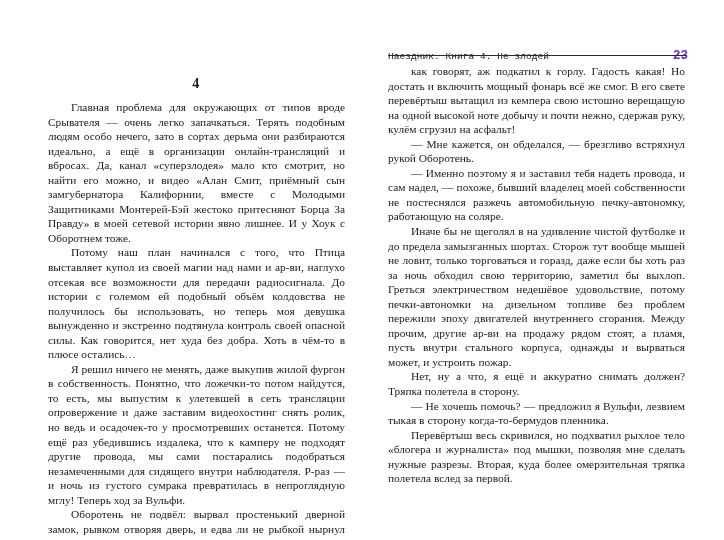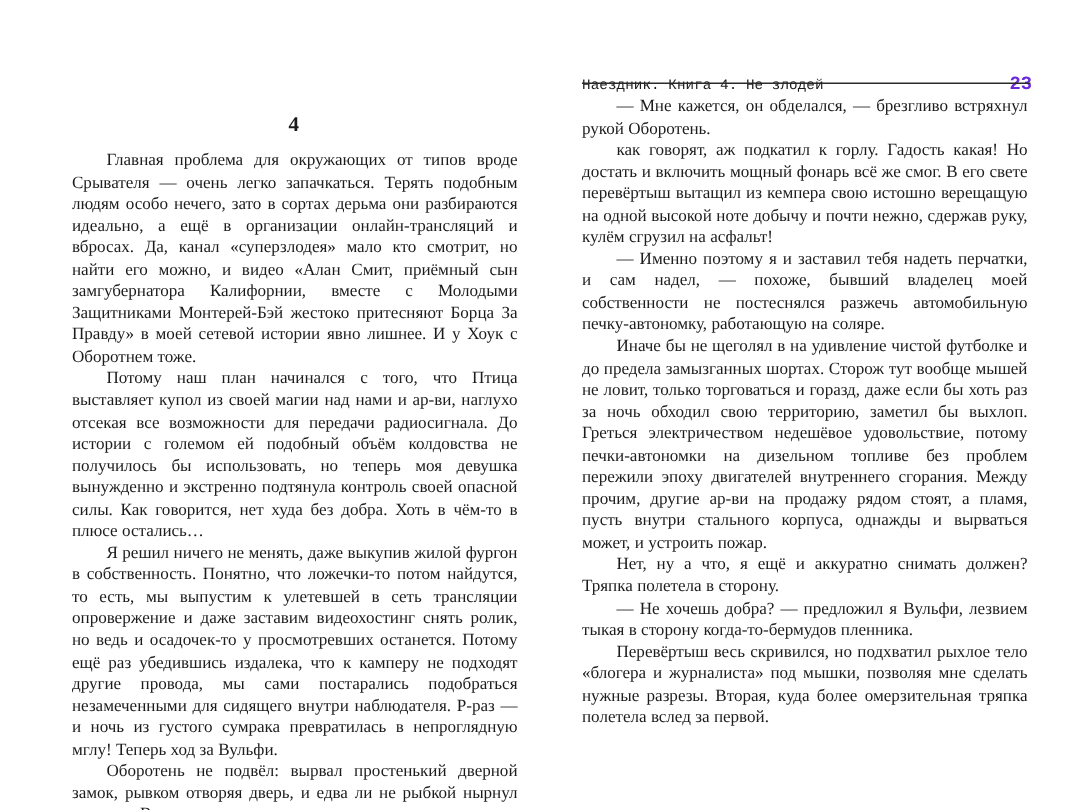--- a/index.html
+++ b/index.html
@@ -130,24 +130,24 @@
 
   <div class="page-right">
 
     <div class="running-head">
       <span class="running-head-title">Наездник. Книга 4. Не злодей</span>
       <span class="running-head-folio">23</span>
     </div>
     <div class="running-head-rule"></div>
 
     <div class="textblock right-col">
+      <p>как говорят, аж подкатил к горлу. Гадость какая! Но достать и включить мощный фонарь всё же смог. В его свете перевёртыш вытащил из кемпера свою истошно верещащую на одной высокой ноте добычу и почти нежно, сдержав руку, кулём сгрузил на асфальт!</p>
       <p>— Мне кажется, он обделался, — брезгливо встряхнул рукой Оборотень.</p>
-      <p>как говорят, аж подкатил к горлу. Гадость какая! Но достать и включить мощный фонарь всё же смог. В его свете перевёртыш вытащил из кемпера свою истошно верещащую на одной высокой ноте добычу и почти нежно, сдержав руку, кулём сгрузил на асфальт!</p>
-      <p>— Именно поэтому я и заставил тебя надеть перчатки, и сам надел, — похоже, бывший владелец моей собственности не постеснялся разжечь автомобильную печку-автономку, работающую на соляре.</p>
+      <p>— Именно поэтому я и заставил тебя надеть провода, и сам надел, — похоже, бывший владелец моей собственности не постеснялся разжечь автомобильную печку-автономку, работающую на соляре.</p>
       <p>Иначе бы не щеголял в на удивление чистой футболке и до предела замызганных шортах. Сторож тут вообще мышей не ловит, только торговаться и горазд, даже если бы хоть раз за ночь обходил свою территорию, заметил бы выхлоп. Греться электричеством недешёвое удовольствие, потому печки-автономки на дизельном топливе без проблем пережили эпоху двигателей внутреннего сгорания. Между прочим, другие ар-ви на продажу рядом стоят, а пламя, пусть внутри стального корпуса, однажды и вырваться может, и устроить пожар.</p>
       <p>Нет, ну а что, я ещё и аккуратно снимать должен? Тряпка полетела в сторону.</p>
-      <p>— Не хочешь добра? — предложил я Вульфи, лезвием тыкая в сторону когда-то-бермудов пленника.</p>
+      <p>— Не хочешь помочь? — предложил я Вульфи, лезвием тыкая в сторону когда-то-бермудов пленника.</p>
       <p>Перевёртыш весь скривился, но подхватил рыхлое тело «блогера и журналиста» под мышки, позволяя мне сделать нужные разрезы. Вторая, куда более омерзительная тряпка полетела вслед за первой.</p>
     </div>
 
   </div>
 
 </div>
 
 </body></html>

